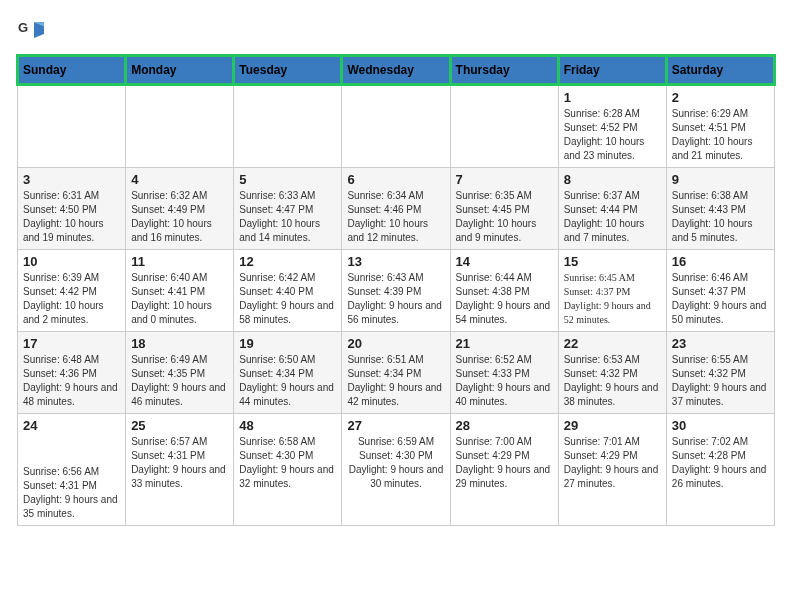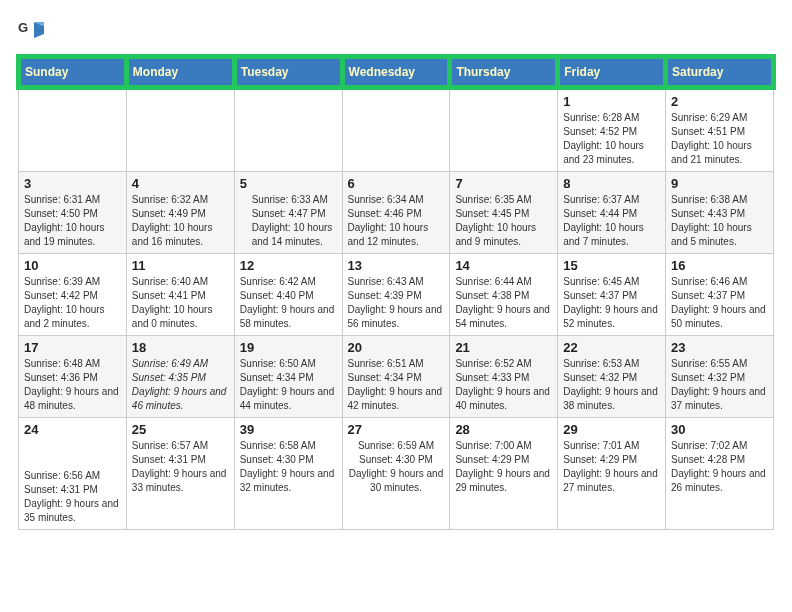--- a/index.html
+++ b/index.html
@@ -44,26 +44,26 @@
       font-size: 15px;
       color: #555;
     }
     table {
       width: 100%;
       border-collapse: collapse;
       font-size: 11px;
     }
     thead tr th {
       background: #3a7abf;
-      color: #fef9c3;
+      color: #000000;
       padding: 6px 4px;
       text-align: left;
       font-size: 12px;
       font-weight: bold;
-      border: 5px solid #22c55e;
+      border: 3px solid #22c55e;
     }
     tbody tr td {
       border: 1px solid #ccc;
       vertical-align: top;
       padding: 4px 5px;
       min-height: 75px;
       height: 80px;
       width: 14.28%;
       background: #fff;
     }
@@ -145,21 +145,21 @@
 Daylight: 10 hours and 19 minutes.</div>
         </td>
         <td>
           <span class="day-num">4</span>
           <div class="day-info" style="white-space: pre-line;">Sunrise: 6:32 AM
 Sunset: 4:49 PM
 Daylight: 10 hours and 16 minutes.</div>
         </td>
         <td>
           <span class="day-num">5</span>
-          <div class="day-info" style="white-space: pre-line; margin-left: 12px;">Sunrise: 6:33 AM
+          <div class="day-info" style="white-space: pre-line;">Sunrise: 6:33 AM
 Sunset: 4:47 PM
 Daylight: 10 hours and 14 minutes.</div>
         </td>
         <td>
           <span class="day-num">6</span>
           <div class="day-info" style="white-space: pre-line;">Sunrise: 6:34 AM
 Sunset: 4:46 PM
 Daylight: 10 hours and 12 minutes.</div>
         </td>
         <td>
@@ -207,41 +207,41 @@
 Daylight: 9 hours and 56 minutes.</div>
         </td>
         <td>
           <span class="day-num">14</span>
           <div class="day-info" style="white-space: pre-line;">Sunrise: 6:44 AM
 Sunset: 4:38 PM
 Daylight: 9 hours and 54 minutes.</div>
         </td>
         <td>
           <span class="day-num">15</span>
-          <div class="day-info" style="white-space: pre-line;">Sunrise: 6:45 AM
+          <div class="day-info" style="white-space: pre-line; font-family: Liberation Serif, serif;">Sunrise: 6:45 AM
 Sunset: 4:37 PM
 Daylight: 9 hours and 52 minutes.</div>
         </td>
         <td>
           <span class="day-num">16</span>
           <div class="day-info" style="white-space: pre-line;">Sunrise: 6:46 AM
 Sunset: 4:37 PM
 Daylight: 9 hours and 50 minutes.</div>
         </td>
       </tr>
       <tr>
         <td>
           <span class="day-num">17</span>
           <div class="day-info" style="white-space: pre-line;">Sunrise: 6:48 AM
 Sunset: 4:36 PM
 Daylight: 9 hours and 48 minutes.</div>
         </td>
         <td>
           <span class="day-num">18</span>
-          <div class="day-info" style="white-space: pre-line; font-style: italic;">Sunrise: 6:49 AM
+          <div class="day-info" style="white-space: pre-line;">Sunrise: 6:49 AM
 Sunset: 4:35 PM
 Daylight: 9 hours and 46 minutes.</div>
         </td>
         <td>
           <span class="day-num">19</span>
           <div class="day-info" style="white-space: pre-line;">Sunrise: 6:50 AM
 Sunset: 4:34 PM
 Daylight: 9 hours and 44 minutes.</div>
         </td>
         <td>
@@ -276,21 +276,21 @@
 Sunset: 4:31 PM
 Daylight: 9 hours and 35 minutes.</div>
         </td>
         <td>
           <span class="day-num">25</span>
           <div class="day-info" style="white-space: pre-line;">Sunrise: 6:57 AM
 Sunset: 4:31 PM
 Daylight: 9 hours and 33 minutes.</div>
         </td>
         <td>
-          <span class="day-num">39</span>
+          <span class="day-num">48</span>
           <div class="day-info" style="white-space: pre-line;">Sunrise: 6:58 AM
 Sunset: 4:30 PM
 Daylight: 9 hours and 32 minutes.</div>
         </td>
         <td>
           <span class="day-num">27</span>
           <div class="day-info" style="white-space: pre-line; text-align: center;">Sunrise: 6:59 AM
 Sunset: 4:30 PM
 Daylight: 9 hours and 30 minutes.</div>
         </td>

